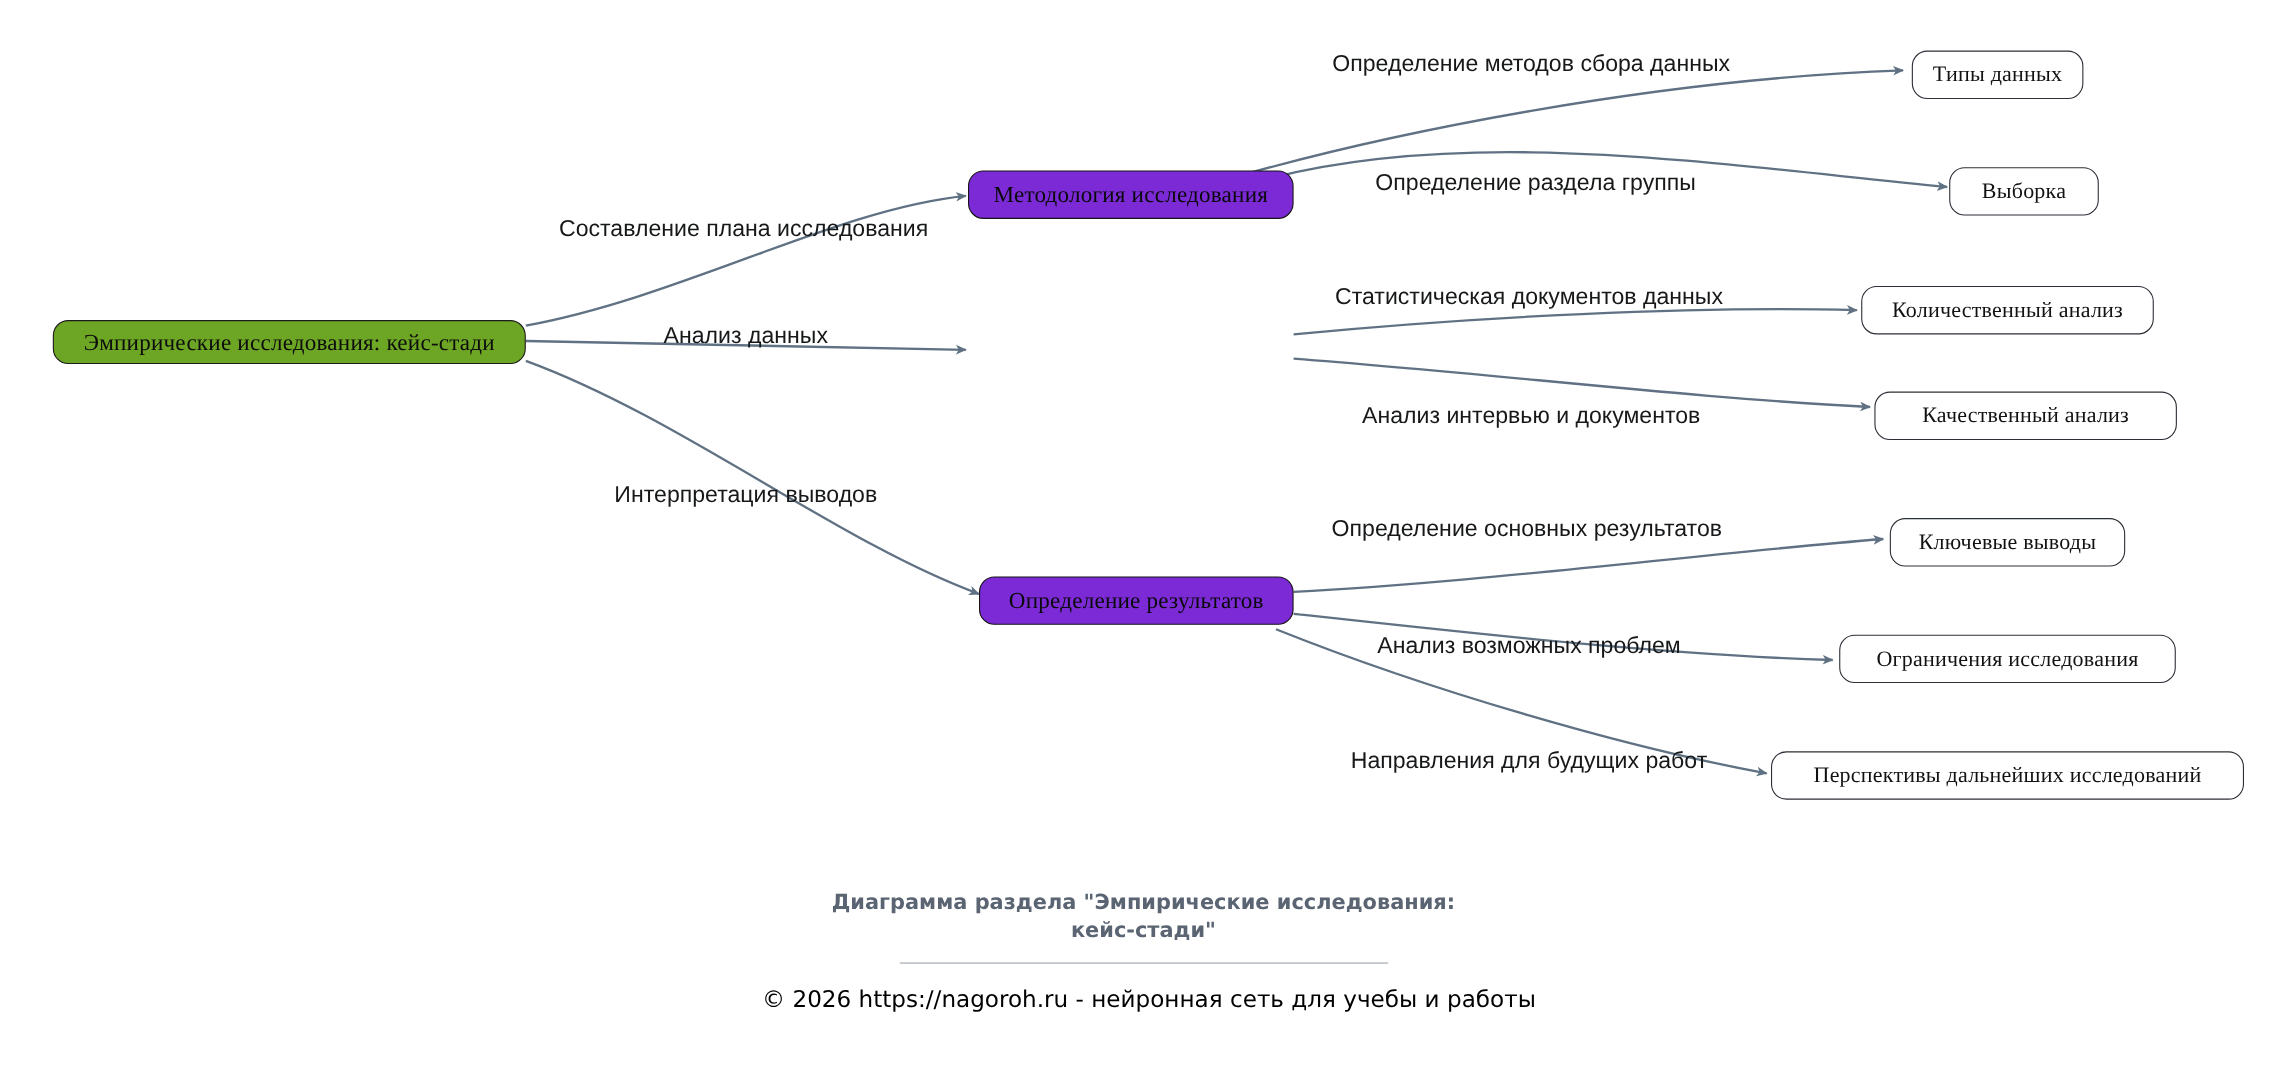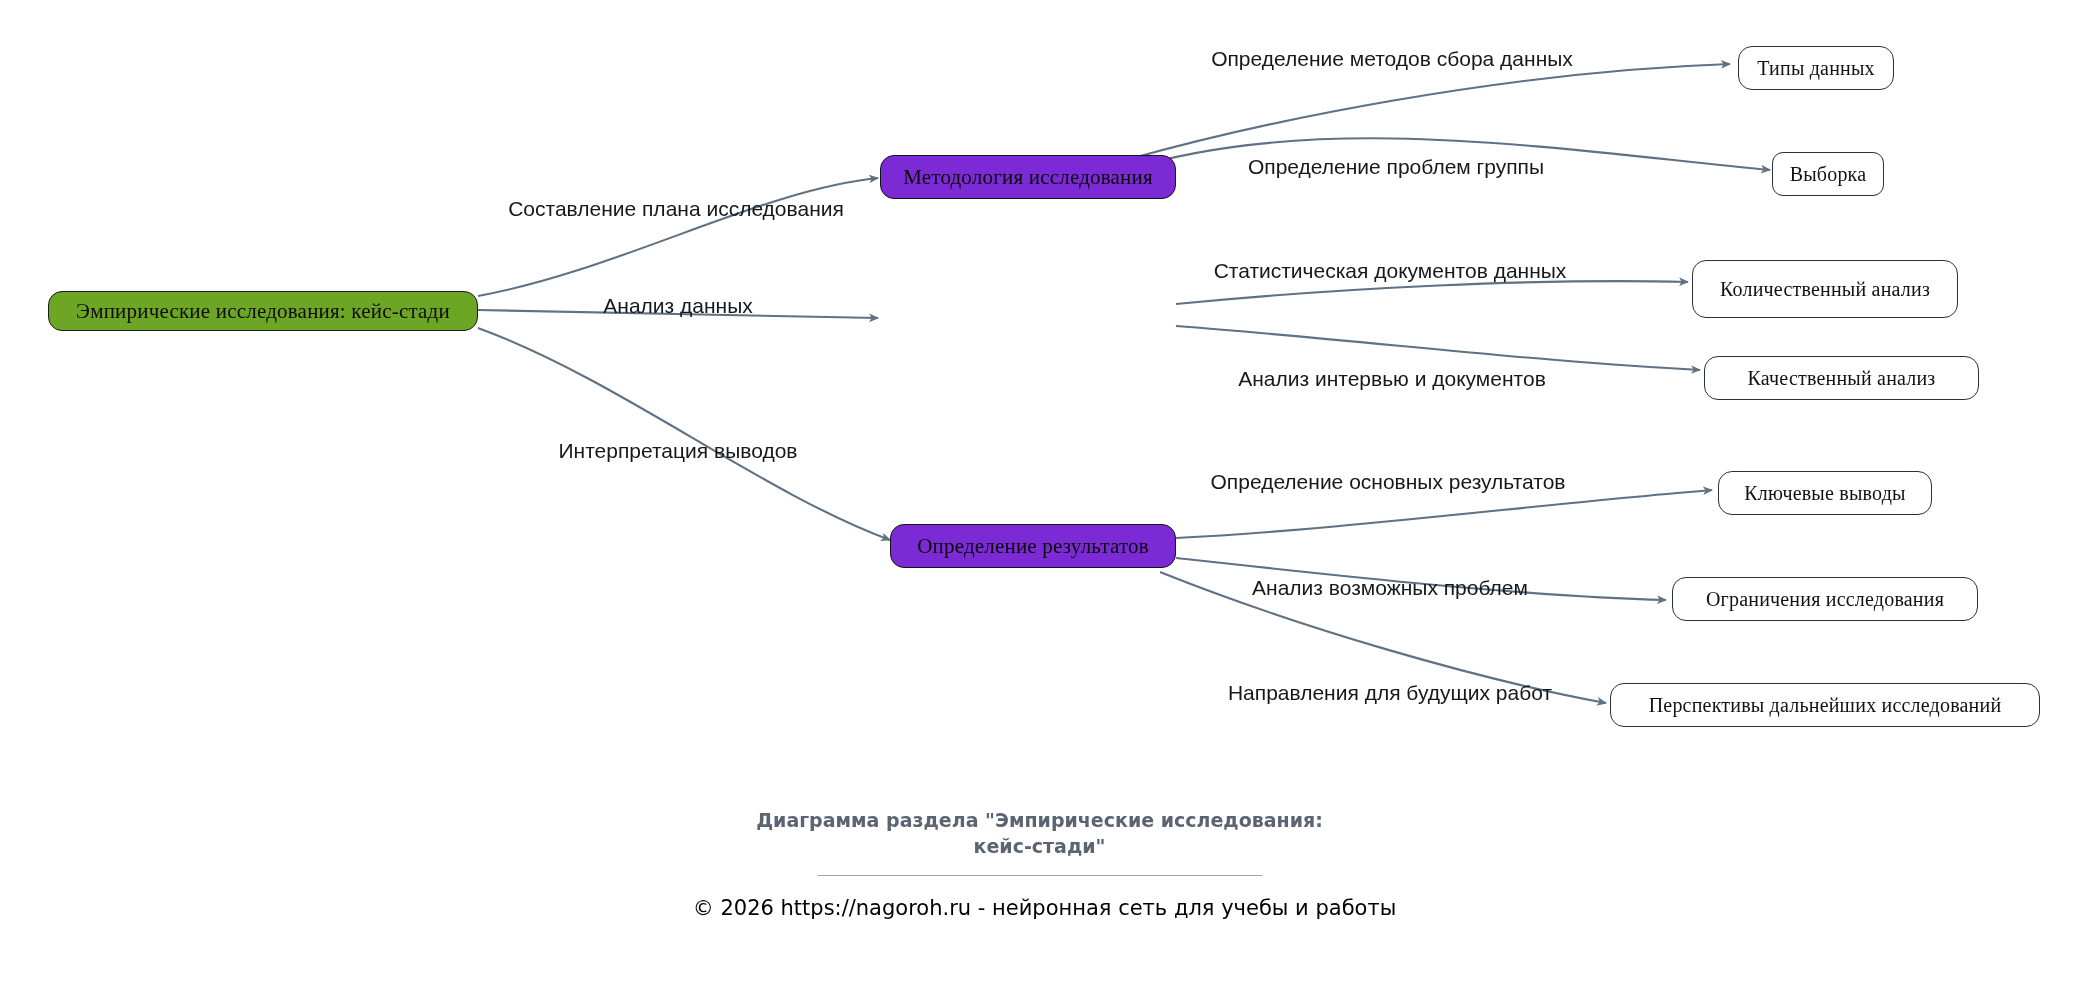--- a/index.html
+++ b/index.html
@@ -124,25 +124,25 @@
   <div class="node node-root" style="left:48px; top:291px; width:430px; height:40px;">
     <span>Эмпирические исследования: кейс-стади</span>
   </div>
   <div class="node node-branch" style="left:890px; top:524px; width:286px; height:44px;">
     <span>Определение результатов</span>
   </div>
 
   <div class="node node-leaf" style="left:1738px; top:46px; width:156px; height:44px;">
     <span>Типы данных</span>
   </div>
-  <div class="node node-leaf" style="left:1772px; top:152px; width:112px; height:44px;border-radius:11px;">
+  <div class="node node-leaf" style="left:1772px; top:152px; width:136px; height:44px;">
     <span>Выборка</span>
   </div>
 
-  <div class="node node-leaf" style="left:1692px; top:260px; width:266px; height:58px;">
+  <div class="node node-leaf" style="left:1692px; top:260px; width:266px; height:44px;">
     <span>Количественный анализ</span>
   </div>
   <div class="node node-leaf" style="left:1704px; top:356px; width:275px; height:44px;">
     <span>Качественный анализ</span>
   </div>
 
   <div class="node node-leaf" style="left:1718px; top:471px; width:214px; height:44px;">
     <span>Ключевые выводы</span>
   </div>
   <div class="node node-leaf" style="left:1672px; top:577px; width:306px; height:44px;">
@@ -150,21 +150,21 @@
   </div>
   <div class="node node-leaf" style="left:1610px; top:683px; width:430px; height:44px;">
     <span>Перспективы дальнейших исследований</span>
   </div>
 
   <div class="edge-label" style="left:676px; top:208px;">Составление плана исследования</div>
   <div class="edge-label" style="left:678px; top:305px;">Анализ данных</div>
   <div class="edge-label" style="left:678px; top:450px;">Интерпретация выводов</div>
 
   <div class="edge-label" style="left:1392px; top:58px;">Определение методов сбора данных</div>
-  <div class="edge-label" style="left:1396px; top:166px;">Определение проблем группы</div>
+  <div class="edge-label" style="left:1396px; top:166px;">Определение раздела группы</div>
 
   <div class="edge-label" style="left:1390px; top:270px;">Статистическая документов данных</div>
   <div class="edge-label" style="left:1392px; top:378px;">Анализ интервью и документов</div>
 
   <div class="edge-label" style="left:1388px; top:481px;">Определение основных результатов</div>
   <div class="edge-label" style="left:1390px; top:587px;">Анализ возможных проблем</div>
   <div class="edge-label" style="left:1390px; top:692px;">Направления для будущих работ</div>
 
   <div id="footer" style="top:808px;">
     <div id="footer-title">Диаграмма раздела "Эмпирические исследования:

